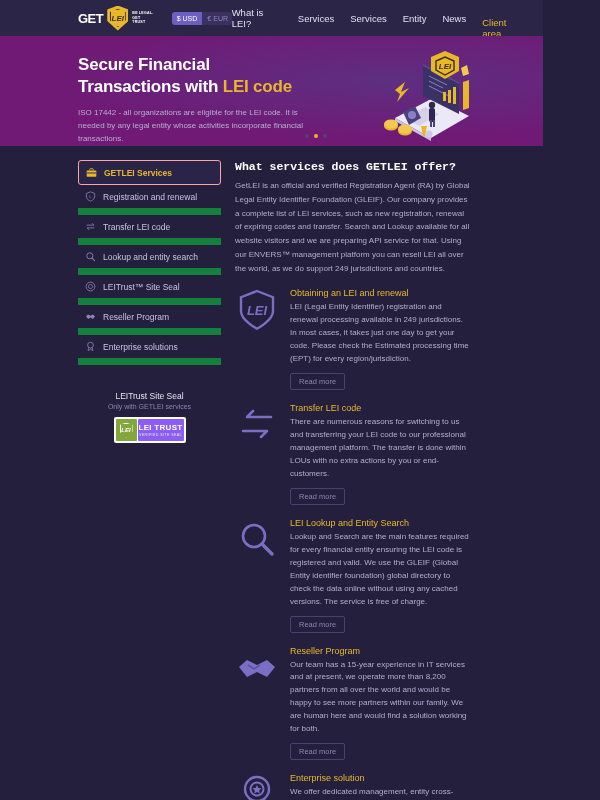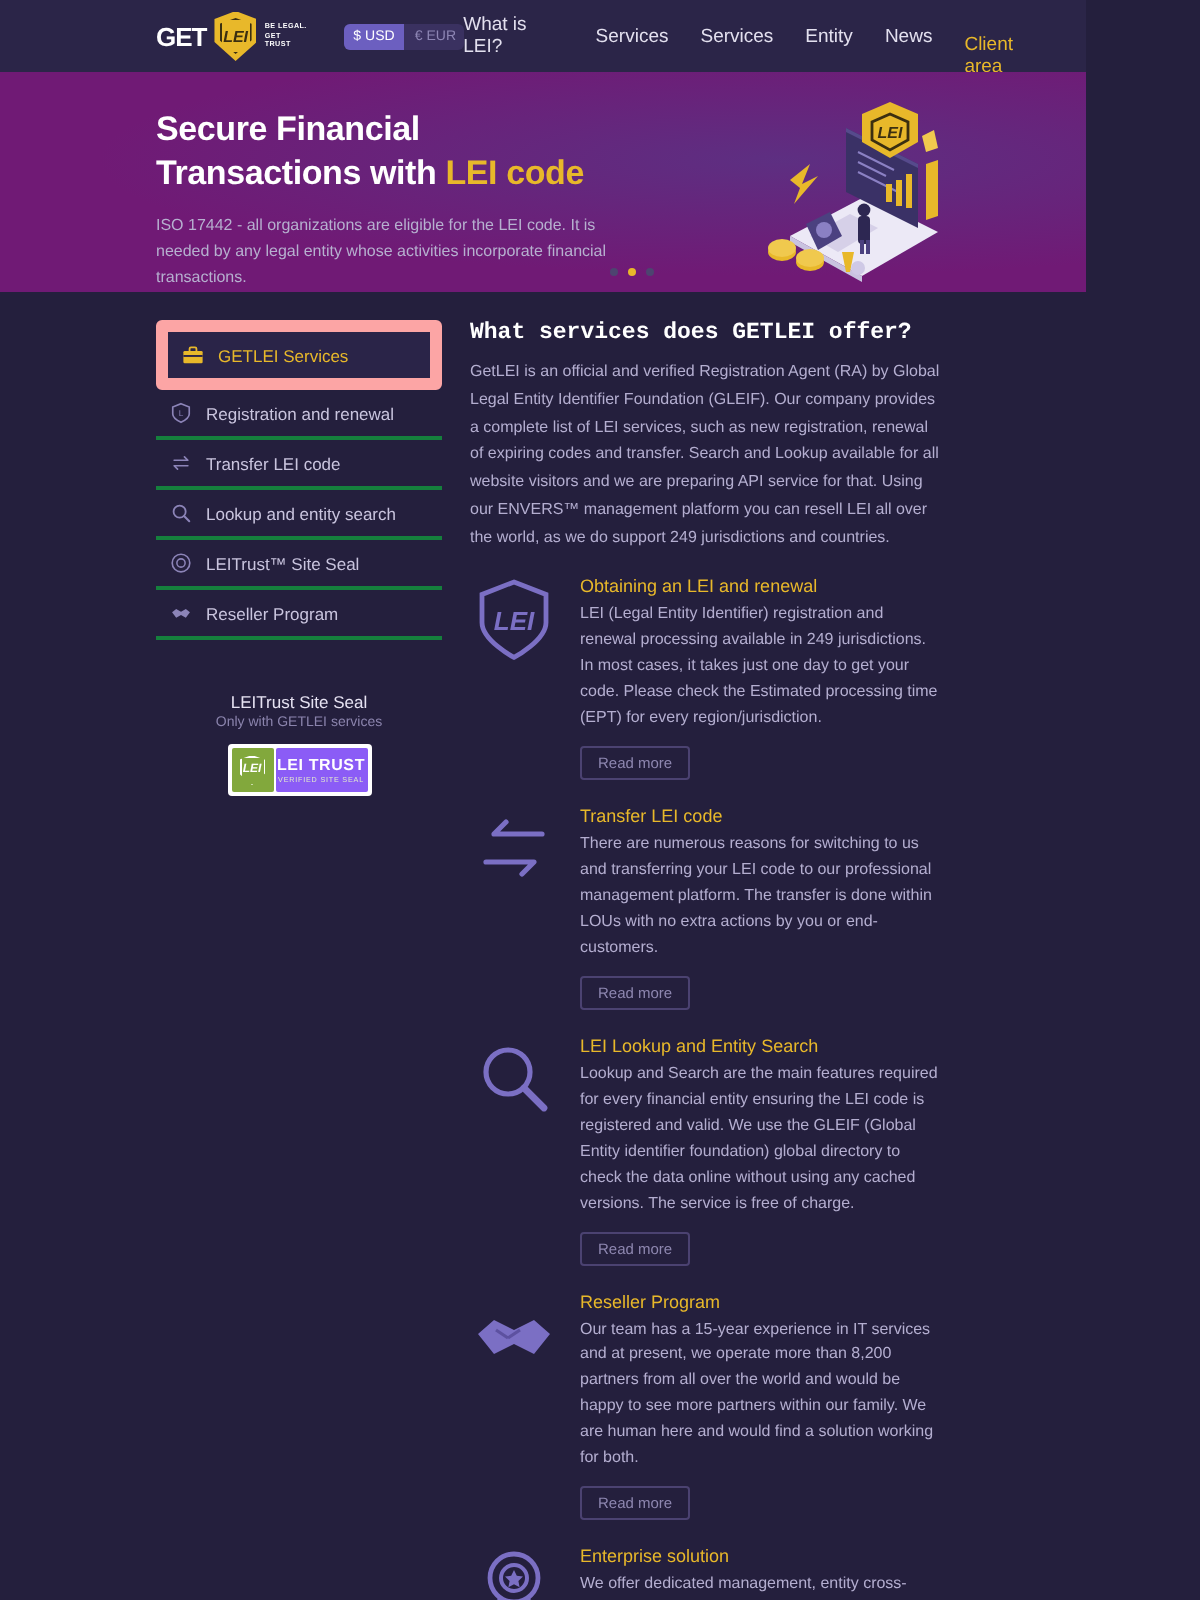--- a/index.html
+++ b/index.html
@@ -68,25 +68,25 @@
   
   .content { display:flex; padding:14px 72px 0 78px; gap:14px; }
   .sidebar { width:143px; flex:0 0 143px; }
   .main { flex:1; }
 
   
   .menu { display:flex; flex-direction:column; }
   .menu-item {
     display:flex; align-items:center; gap:7px;
     padding:6px 7px; font-size:8.5px; color:#c9c4de;
-    border-bottom:2px solid #15803d;
+    border-bottom:7px solid #15803d;
   }
   .menu-item.active {
-    border:6px solid #fca5a5; border-radius:3px;
-    color:#e8b82a; background:#2a2448;
+    border:1px solid #fca5a5; border-radius:3px;
+    color:#e8b82a; background:#2a2448;font-weight:bold;
   }
   .mi-ico { width:11px; height:11px; flex:0 0 11px; display:flex; align-items:center; justify-content:center; }
 
   .seal-box { margin-top:26px; text-align:center; }
   .seal-title { font-size:8.5px; color:#e6e2f2; }
   .seal-sub { font-size:7px; color:#8b84ad; margin-top:2px; }
   .seal-badge {
     margin:7px auto 0; width:72px; height:26px; background:#fff;
     border-radius:2px; display:flex; align-items:center; padding:2px;
   }
@@ -290,20 +290,29 @@
 
         <div class="menu-item">
           <span class="mi-ico">
             <svg width="11" height="11" viewBox="0 0 16 16">
                 <path d="M1.5 7.5l3-2.5 3.5 2 3.5-2 3 2.5-3 4-3.5-2-3.5 2z" fill="#8c84b8"></path>
               </svg>
           </span>
           <span>Reseller Program</span>
         </div>
 
+        <div class="menu-item">
+          <span class="mi-ico">
+            <svg width="11" height="11" viewBox="0 0 16 16">
+                <circle cx="8" cy="6" r="4.2" fill="none" stroke="#8c84b8" stroke-width="1.2"></circle>
+                <path d="M5.6 9.4L4.4 14l3.6-2 3.6 2-1.2-4.6" fill="none" stroke="#8c84b8" stroke-width="1.1"></path>
+              </svg>
+          </span>
+          <span>Enterprise solutions</span>
+        </div>
 
       </div>
 
       <div class="seal-box">
         <div class="seal-title">LEITrust Site Seal</div>
         <div class="seal-sub">Only with GETLEI services</div>
         <div class="seal-badge">
           <div class="seal-left">
             <span class="seal-shield">LEI</span>
           </div>

